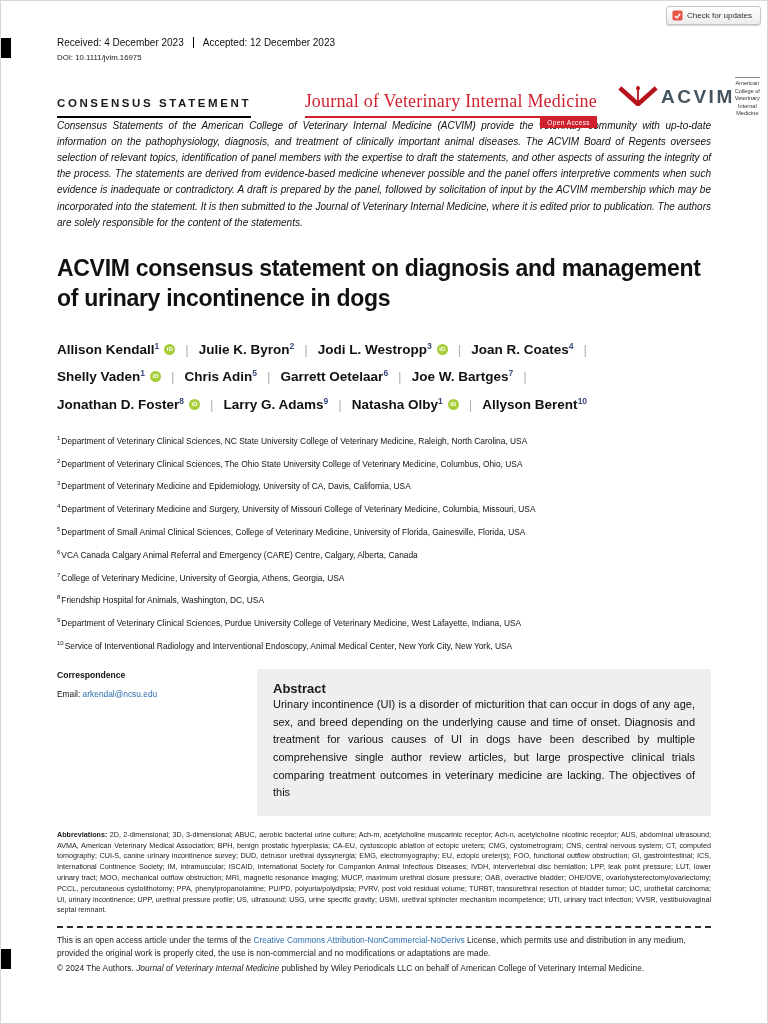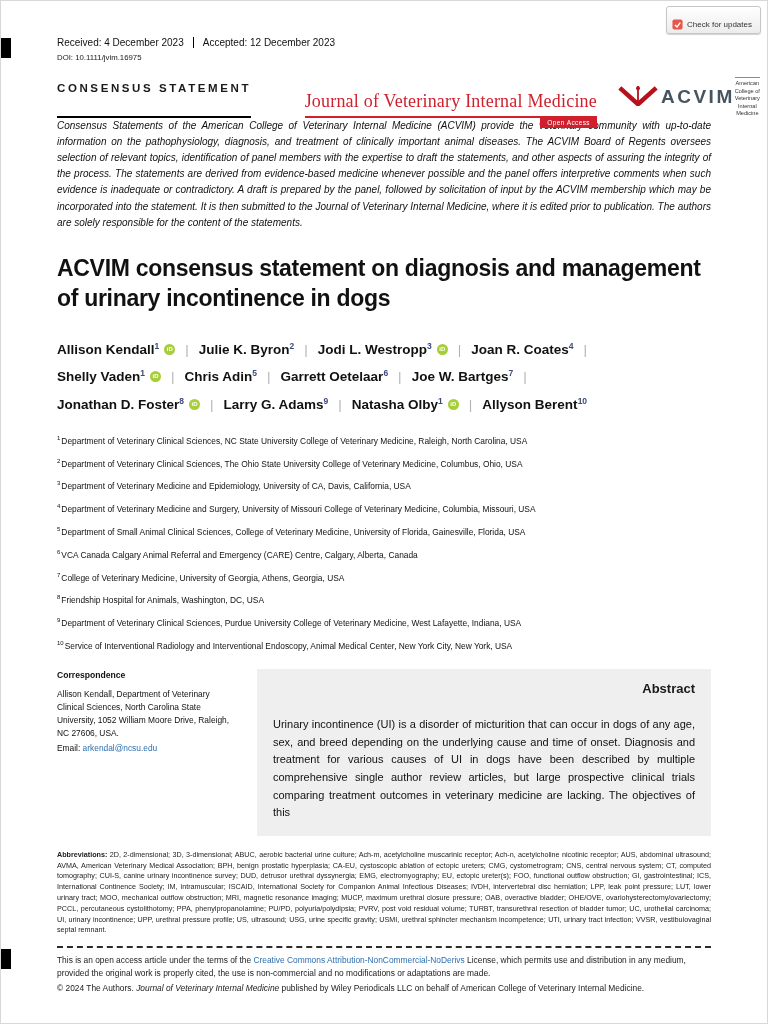--- a/index.html
+++ b/index.html
@@ -8,29 +8,29 @@
   body { font-family:"Liberation Sans", sans-serif; color:#1a1a1a; }
   .page { width:768px; height:1024px; background:#fff; position:relative;
           padding:0 56px; overflow:hidden; border:1px solid #d8d8d8; margin:0 auto; }
 
   .edge-tab { position:absolute; left:0; width:10px; height:20px; background:#000; }
   .edge-tab.top { top:37px; }
   .edge-tab.bottom { top:948px; }
 
   .check-btn { position:absolute; top:5px; right:6px; display:flex; align-items:center; gap:4px;
                font-size:8px; color:#333; border:1px solid #c6c6c6; border-radius:3px;
-               background:linear-gradient(#ffffff,#ececec); padding:12px 8px 3px 5px;
+               background:linear-gradient(#ffffff,#ececec); padding:3px 8px 3px 5px;
                box-shadow:0 1px 1px rgba(0,0,0,.18); cursor:pointer; }
 
   .meta-row { margin-top:36px; font-size:10px; display:flex; align-items:center; gap:9px; color:#111; }
   .vbar { width:1px; height:11px; background:#000; display:inline-block; }
   .doi-row { margin-top:5px; font-size:7.8px; }
 
   .header-row { margin-top:12px; display:flex; justify-content:space-between; align-items:flex-end; }
-  .section-label { font-size:11.5px; font-weight:bold; letter-spacing:2.6px; padding-bottom:22px;
+  .section-label { font-size:11.5px; font-weight:bold; letter-spacing:2.6px; padding-bottom:7px;
                    border-bottom:2.5px solid #000; white-space:nowrap; }
   .brand-cluster { display:flex; align-items:flex-end; gap:18px; }
   .journal-logo { position:relative; padding-bottom:0; }
   .journal-name { font-family:"Liberation Serif", serif; font-size:18px;
                   color:var(--journal-red,#d0202e); letter-spacing:0.2px; white-space:nowrap; }
   .journal-rule { height:2px; background:var(--journal-red,#d0202e); margin-top:4px; }
   .open-access-badge { position:absolute; right:0; top:100%; margin-top:-1px;
                        background:var(--journal-red,#d0202e); color:#fff; font-size:6.5px;
                        padding:2px 7px; letter-spacing:0.4px; }
   .acvim-logo { display:flex; align-items:center; width:96px; }
@@ -55,21 +55,21 @@
   .affiliation { font-size:8.4px; line-height:1.25; margin-bottom:11.5px; color:#111; }
   .affiliation sup { font-size:6px; margin-right:1px; }
 
   .corr-row { margin-top:18px; display:flex; gap:22px; align-items:flex-start; }
   .correspondence { width:178px; flex-shrink:0; font-size:8.4px; line-height:1.55; color:#111; }
   .corr-heading { font-weight:bold; font-size:8.6px; margin-bottom:5px; }
   .corr-email-row { margin-top:2px; }
   .link { color:var(--link-blue,#2d6fb0); text-decoration:none; cursor:pointer; }
 
   .abstract-box { flex:1; background:#efefef; padding:12px 16px 14px; }
-  .abstract-heading { font-size:13px; font-weight:bold; margin-bottom:20px;text-align:right; }
+  .abstract-heading { font-size:13px; font-weight:bold; margin-bottom:0; }
   .abstract-text { font-size:11px; line-height:1.6; text-align:justify; color:#111; }
 
   .abbreviations { margin-top:14px; font-size:7.2px; line-height:1.5; text-align:justify; color:#222; }
   .abbrev-label { font-weight:bold; }
 
   .dashed-rule { margin-top:10px; border-top:2px dashed #2b2b2b; }
   .license { margin-top:6px; font-size:8.4px; line-height:1.5; color:#222; }
   .copyright { margin-top:4px; font-size:8.4px; color:#222; }
   .copyright .it { font-style:italic; }
 </style>
@@ -139,21 +139,20 @@
       <div class="affiliation"><sup>6</sup>VCA Canada Calgary Animal Referral and Emergency (CARE) Centre, Calgary, Alberta, Canada</div>
       <div class="affiliation"><sup>7</sup>College of Veterinary Medicine, University of Georgia, Athens, Georgia, USA</div>
       <div class="affiliation"><sup>8</sup>Friendship Hospital for Animals, Washington, DC, USA</div>
       <div class="affiliation"><sup>9</sup>Department of Veterinary Clinical Sciences, Purdue University College of Veterinary Medicine, West Lafayette, Indiana, USA</div>
       <div class="affiliation"><sup>10</sup>Service of Interventional Radiology and Interventional Endoscopy, Animal Medical Center, New York City, New York, USA</div>
     </div>
 
   <div class="corr-row">
     <div class="correspondence">
       <div class="corr-heading">Correspondence</div>
-      <div>Allison Kendall, Department of Veterinary Clinical Sciences, North Carolina State University, 1052 William Moore Drive, Raleigh, NC 27606, USA.</div>
       <div class="corr-email-row">
         <span>Email: </span><span class="link">arkendal@ncsu.edu</span>
       </div>
     </div>
     <div class="abstract-box">
       <div class="abstract-heading">Abstract</div>
       <div class="abstract-text">Urinary incontinence (UI) is a disorder of micturition that can occur in dogs of any age, sex, and breed depending on the underlying cause and time of onset. Diagnosis and treatment for various causes of UI in dogs have been described by multiple comprehensive single author review articles, but large prospective clinical trials comparing treatment outcomes in veterinary medicine are lacking. The objectives of this</div>
     </div>
   </div>
 

